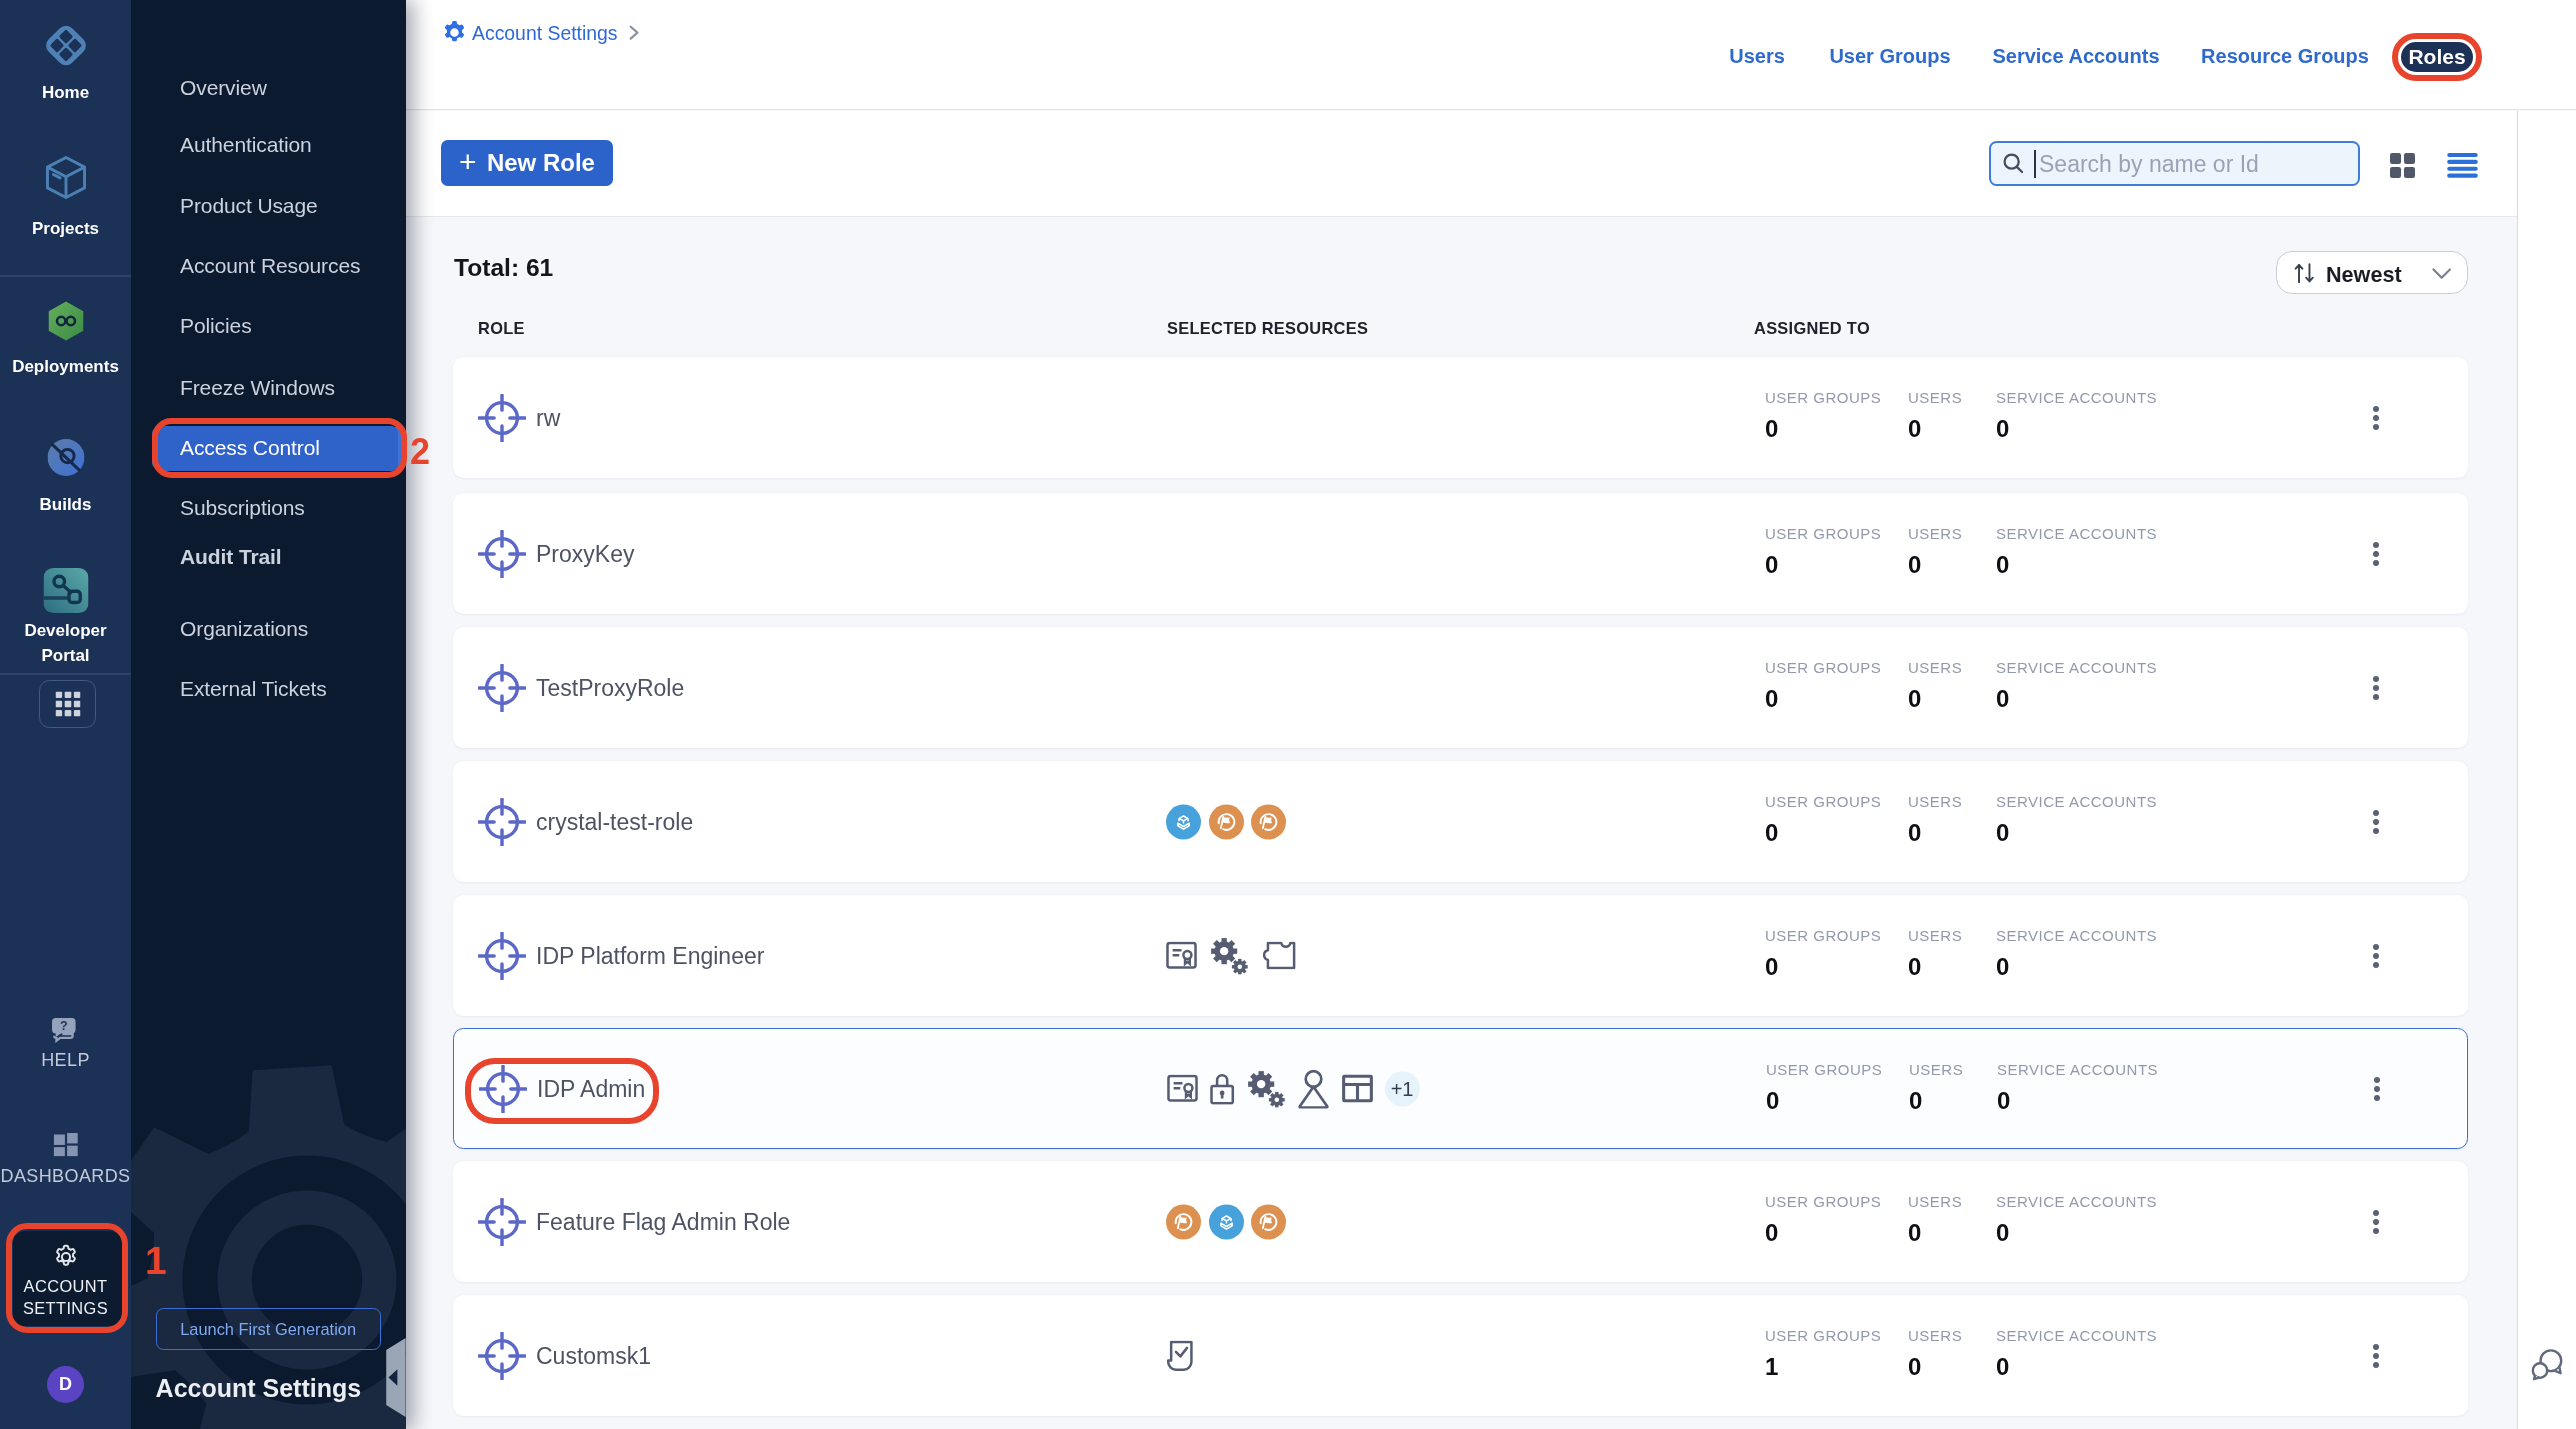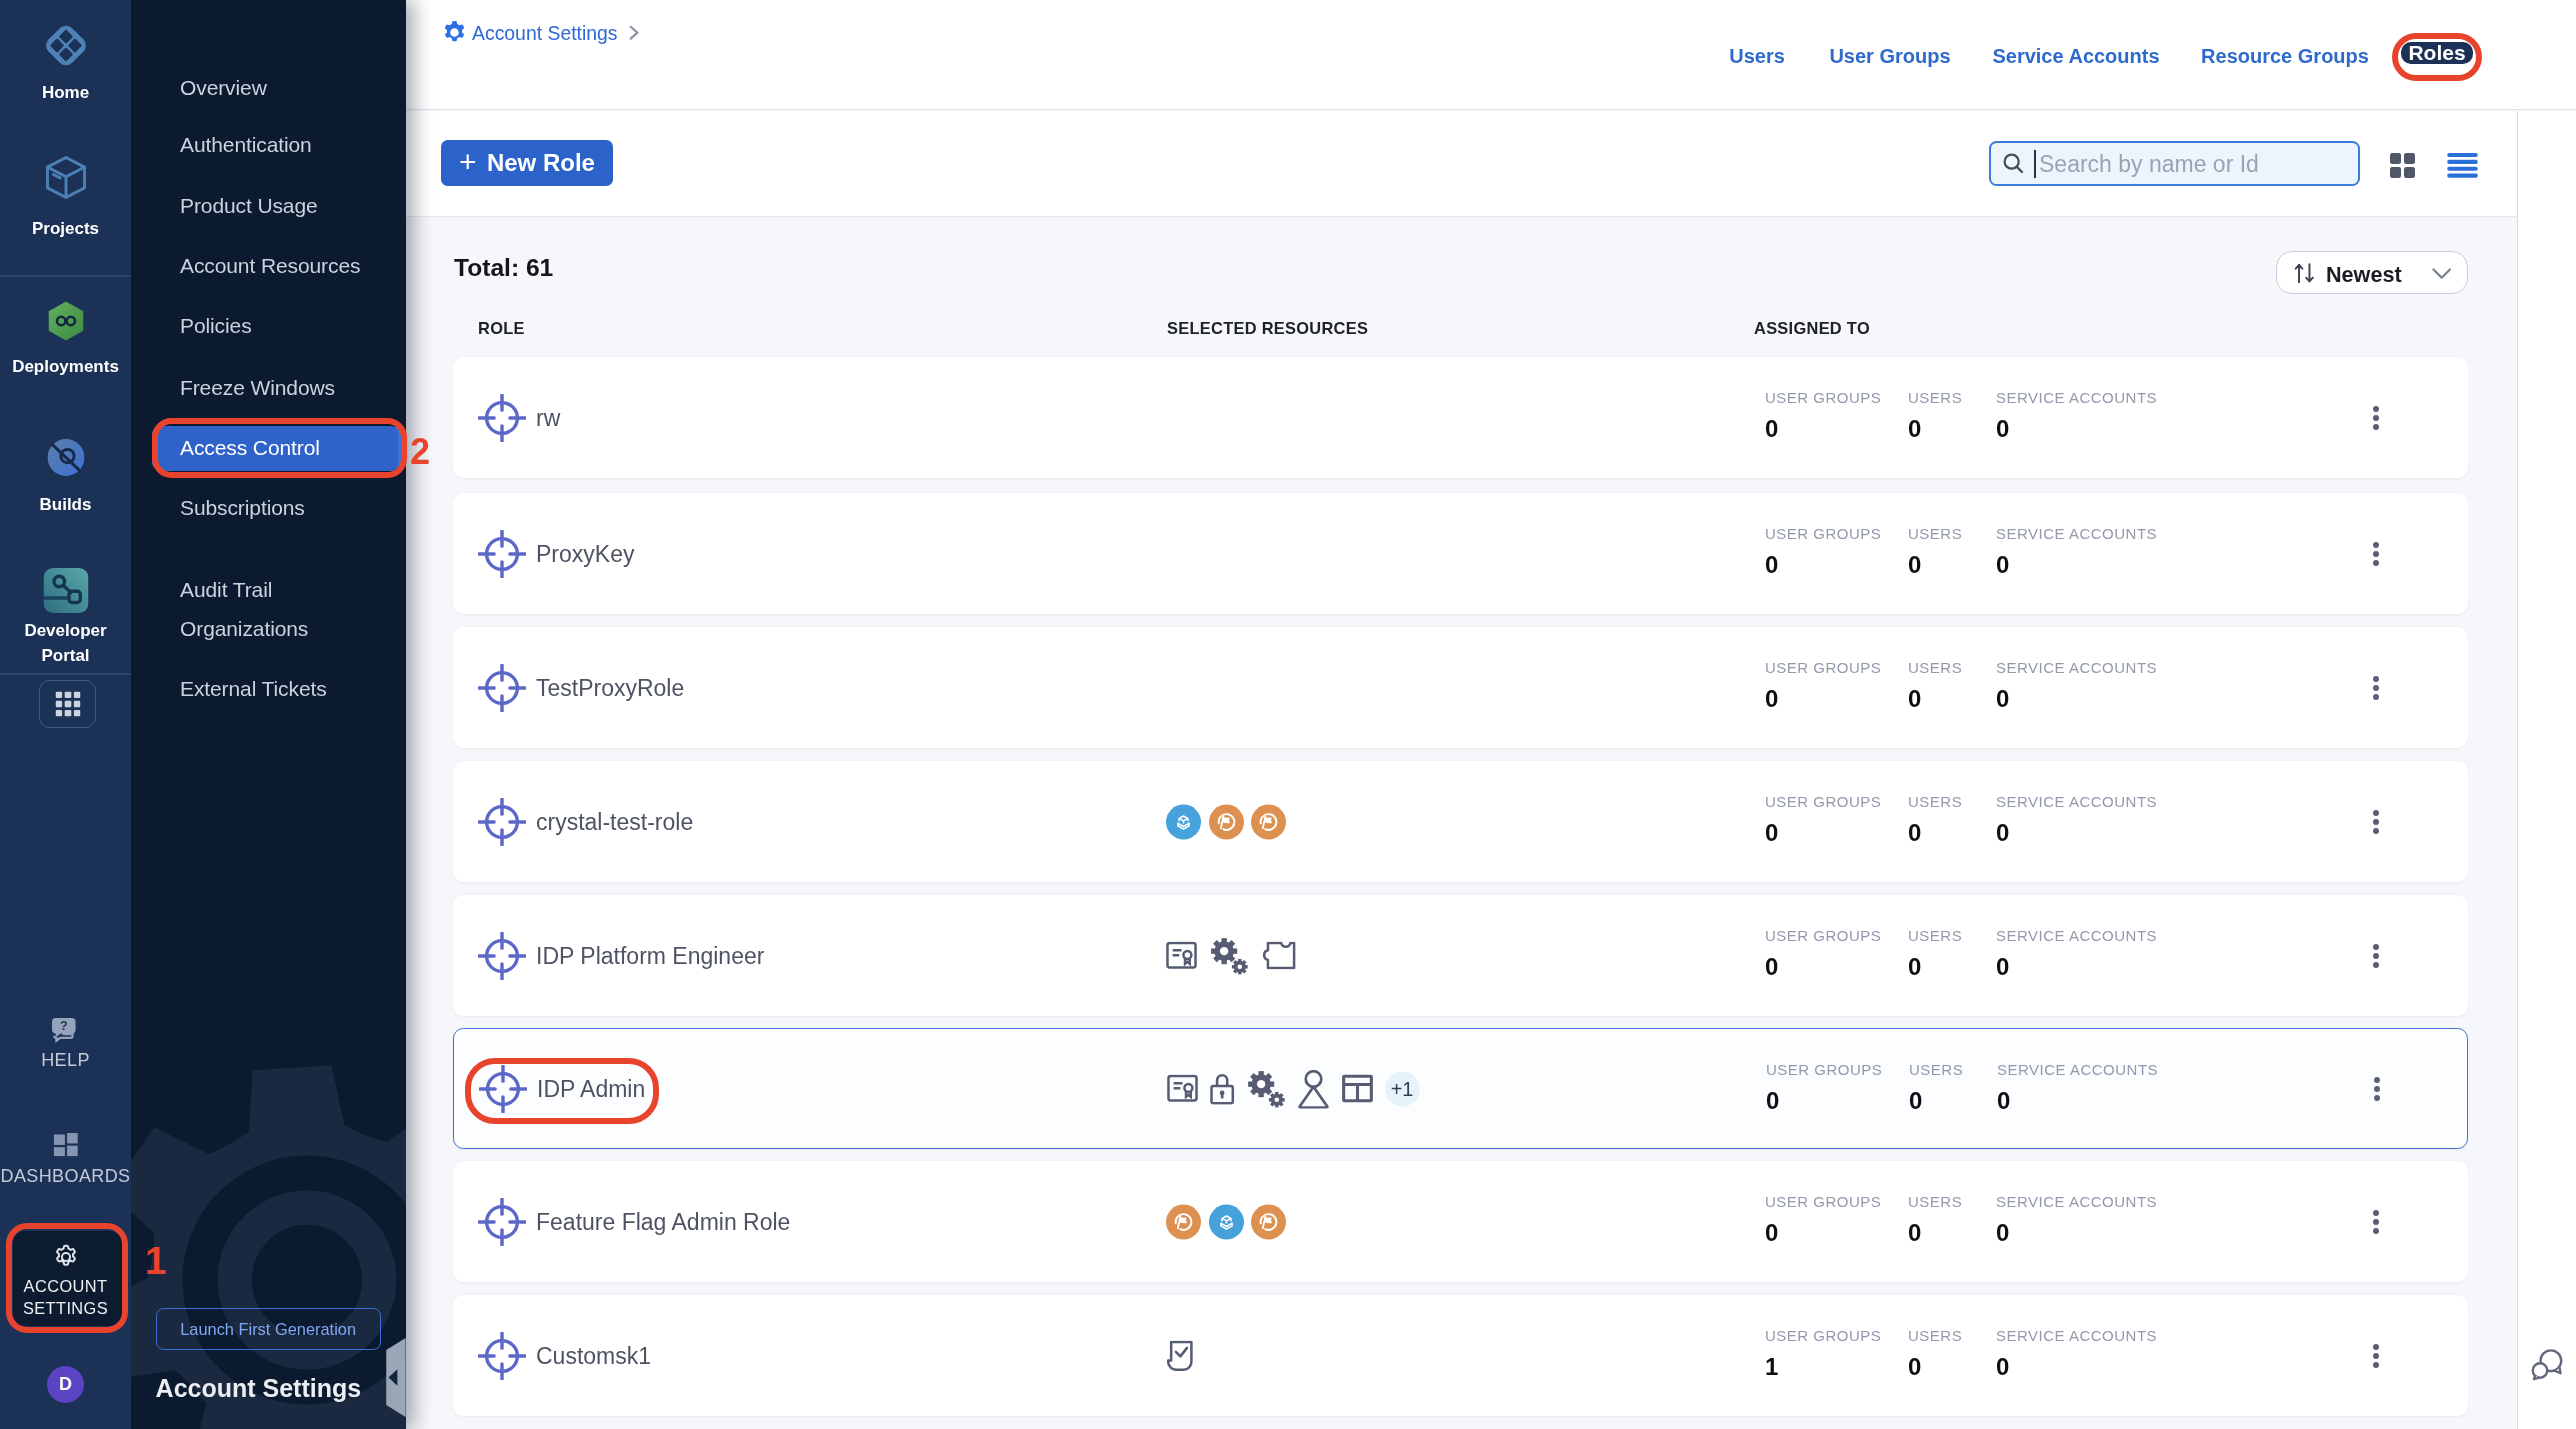--- a/index.html
+++ b/index.html
@@ -57,21 +57,21 @@
         <path fill="#2f6fe4" d="M12 8.2 a3.8 3.8 0 1 0 0 7.6 a3.8 3.8 0 0 0 0 -7.6 Z M9.9 2.8 a1.2 1.2 0 0 1 1.2 -1 h1.8 a1.2 1.2 0 0 1 1.2 1 l0.3 1.7 a7.6 7.6 0 0 1 1.9 1.1 l1.6 -0.6 a1.2 1.2 0 0 1 1.5 0.5 l0.9 1.6 a1.2 1.2 0 0 1 -0.3 1.5 l-1.3 1.1 a7.6 7.6 0 0 1 0 2.2 l1.3 1.1 a1.2 1.2 0 0 1 0.3 1.5 l-0.9 1.6 a1.2 1.2 0 0 1 -1.5 0.5 l-1.6 -0.6 a7.6 7.6 0 0 1 -1.9 1.1 l-0.3 1.7 a1.2 1.2 0 0 1 -1.2 1 h-1.8 a1.2 1.2 0 0 1 -1.2 -1 l-0.3 -1.7 a7.6 7.6 0 0 1 -1.9 -1.1 l-1.6 0.6 a1.2 1.2 0 0 1 -1.5 -0.5 l-0.9 -1.6 a1.2 1.2 0 0 1 0.3 -1.5 l1.3 -1.1 a7.6 7.6 0 0 1 0 -2.2 l-1.3 -1.1 a1.2 1.2 0 0 1 -0.3 -1.5 l0.9 -1.6 a1.2 1.2 0 0 1 1.5 -0.5 l1.6 0.6 a7.6 7.6 0 0 1 1.9 -1.1 Z" fill-rule="evenodd"></path>
       </svg>
       <div class="abs" style="left:66px; top:21.6px; font-size:19.4px; color:#3068d8;">Account Settings</div>
       <svg class="abs" style="left:218px; top:23px;" width="19.4" height="19.4" viewBox="0 0 26 26">
           <path d="M9 5 L18 13 L9 21" fill="none" stroke="#8b93a5" stroke-width="3" stroke-linecap="round" stroke-linejoin="round"></path>
         </svg>
       <div class="navlink" style="left:1351px;">Users</div>
       <div class="navlink" style="left:1484px;">User Groups</div>
       <div class="navlink" style="left:1670px;">Service Accounts</div>
       <div class="navlink" style="left:1879px;">Resource Groups</div>
-      <div class="abs" style="left:1995px; top:42px; width:72px; height:22px; background:#1d3156; border-radius:10px; color:#fff; font-size:21px; font-weight:700; display:flex; align-items:center; justify-content:center;">Roles</div>
+      <div class="abs" style="left:1995px; top:42px; width:72px; height:30px; background:#1d3156; border-radius:15px; color:#fff; font-size:21px; font-weight:700; display:flex; align-items:center; justify-content:center;">Roles</div>
       <div class="redring" style="left:1986px; top:33px; width:90px; height:48px; border-radius:24px;"></div>
     </div>
 
     <div id="toolbar">
       <div class="abs" style="left:35px; top:29px; width:172px; height:46px; background:#2b63ca; border-radius:6.7px; color:#fff; display:flex; align-items:center; justify-content:center; gap:10.4px;">
         <span style="font-size:30px; font-weight:400; margin-top:-3px;">+</span>
           <span style="font-size:24px; font-weight:700;">New Role</span>
       </div>
       <div class="abs" style="left:1583px; top:30px; width:371px; height:45px; background:#ecf5fc; border:2.2px solid #3d7cd9; border-radius:7.5px;">
         <svg class="abs" style="left:11.2px; top:9px;" width="23" height="23" viewBox="0 0 31 31">
@@ -481,21 +481,21 @@
     <div class="m2" style="top:88px;">Overview</div>
     <div class="m2" style="top:145px;">Authentication</div>
     <div class="m2" style="top:206px;">Product Usage</div>
     <div class="m2" style="top:266px;">Account Resources</div>
     <div class="m2" style="top:326px;">Policies</div>
     <div class="m2" style="top:388px;">Freeze Windows</div>
     <div class="abs" style="left:21px; top:427px; width:253px; height:42px; background:#3e72d4; border-radius:6.7px;"></div>
     <div class="abs" style="left:27px; top:426px; width:240px; height:45px; background:#2f63c9; border-radius:6.7px;"></div>
     <div class="m2" style="top:448px; color:#fff;">Access Control</div>
     <div class="m2" style="top:508px;">Subscriptions</div>
-    <div class="m2" style="top:590px;">Audit Trail</div>
+    <div class="m2" style="top:557px;font-weight:bold;">Audit Trail</div>
     <div class="m2" style="top:629px;">Organizations</div>
     <div class="m2" style="top:689px;">External Tickets</div>
     <div class="abs" style="left:24.6px; top:1308px; width:225px; height:42px; border:1.5px solid #3b6fd6; border-radius:7.5px; color:#7fa9f2; font-size:16.4px; display:flex; align-items:center; justify-content:center;">Launch First Generation</div>
     <div class="abs" style="left:24.6px; top:1374px; font-size:25px; font-weight:700; color:#eceef2; white-space:nowrap;">Account Settings</div>
     <svg class="abs" style="left:253px; top:1338px;" width="21.6" height="79" viewBox="0 0 29 106">
       <path d="M29 0 L3 16 L3 90 L29 106 Z" fill="#9aa5b6"></path>
       <path d="M18 42 L18 64 L6 53 Z" fill="#132440"></path>
     </svg>
   </div>
 

